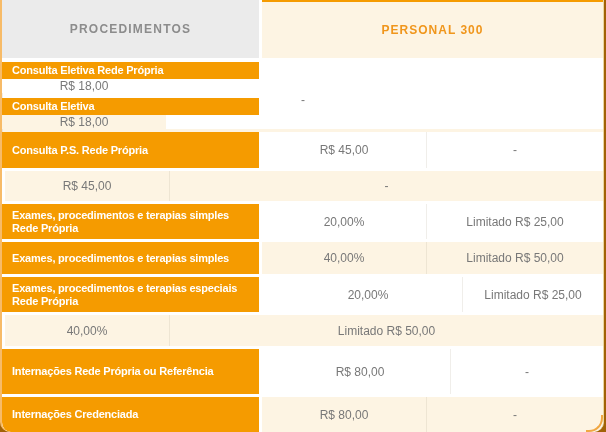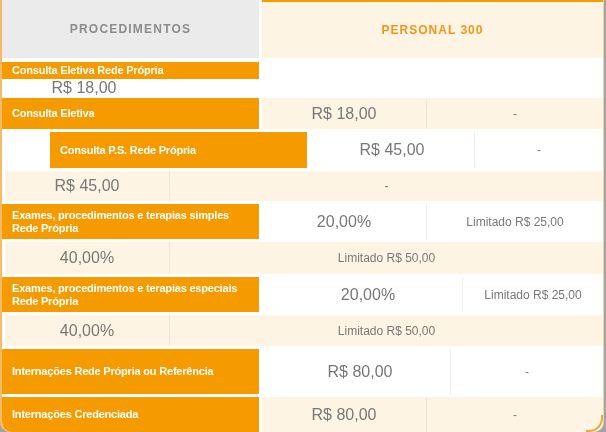--- a/index.html
+++ b/index.html
@@ -5,21 +5,21 @@
   html, body {
     margin: 0;
     padding: 0;
     background: #ffffff;
     font-family: "Liberation Sans", sans-serif;
   }
   .stage {
     width: 606px;
     height: 432px;
     position: relative;
-    background: #a3a3a3;
+    background: #a16207;
     overflow: hidden;
   }
   .pricing-table {
     position: absolute;
     left: 0; top: 0;
     width: 604px;
     height: 432px;
     box-sizing: border-box;
     border-left: 2px solid #f7bb68;
     border-right: 1px solid #e9d6a0;
@@ -75,43 +75,43 @@
     display: flex;
     align-items: center;
     padding: 2px 6px 2px 10px;
   }
   .cell-val {
     width: 164px;
     box-sizing: border-box;
     display: flex;
     align-items: center;
     justify-content: center;
-    font-size: 16px;
+    font-size: 12px;
     color: #787878;
     text-align: right;
   }
   .cell-lim {
     flex: 1;
     box-sizing: border-box;
     border-left: 1px solid rgba(170, 160, 140, 0.18);
     display: flex;
     align-items: center;
     justify-content: center;
     font-size: 12px;
     color: #787878;
   }
   
   .rows .row:nth-child(odd)  .cell-val,
   .rows .row:nth-child(odd)  .cell-lim { background: #ffffff; }
   .rows .row:nth-child(even) .cell-val,
   .rows .row:nth-child(even) .cell-lim { background: #fdf4e3; }
   
   .rows .row:nth-child(1)  { height: 33px; flex-direction: column; }
-  .rows .row:nth-child(2)  { height: 31px; }
-  .rows .row:nth-child(3)  { height: 36px; padding-left: 48px; }
+  .rows .row:nth-child(2)  { height: 31px; flex-direction: column; }
+  .rows .row:nth-child(3)  { height: 36px; }
   .rows .row:nth-child(4)  { height: 30px; }
   .rows .row:nth-child(5)  { height: 35px; }
   .rows .row:nth-child(6)  { height: 32px; }
   .rows .row:nth-child(7)  { height: 35px; gap: 12px; }
   .rows .row:nth-child(8)  { height: 31px; }
   .rows .row:nth-child(9)  { height: 45px; gap: 8px; }
   .rows .row:nth-child(10) { height: 35px; }
   
   .rows .row:nth-child(10) .cell-proc { border-bottom-left-radius: 9px; }
   .rows .row:nth-child(10) .cell-lim  { border-bottom-right-radius: 10px; }
@@ -170,20 +170,21 @@
       </div>
 
       <div class="row">
         <div class="cell-proc">Exames, procedimentos e terapias simples Rede Própria</div>
         <div class="col-gap"></div>
         <div class="cell-val">20,00%</div>
         <div class="cell-lim">Limitado R$ 25,00</div>
       </div>
 
       <div class="row">
+        <div class="cell-proc">Exames, procedimentos e terapias simples</div>
         <div class="col-gap"></div>
         <div class="cell-val">40,00%</div>
         <div class="cell-lim">Limitado R$ 50,00</div>
       </div>
 
       <div class="row">
         <div class="cell-proc">Exames, procedimentos e terapias especiais Rede Própria</div>
         <div class="col-gap"></div>
         <div class="cell-val">20,00%</div>
         <div class="cell-lim">Limitado R$ 25,00</div>

